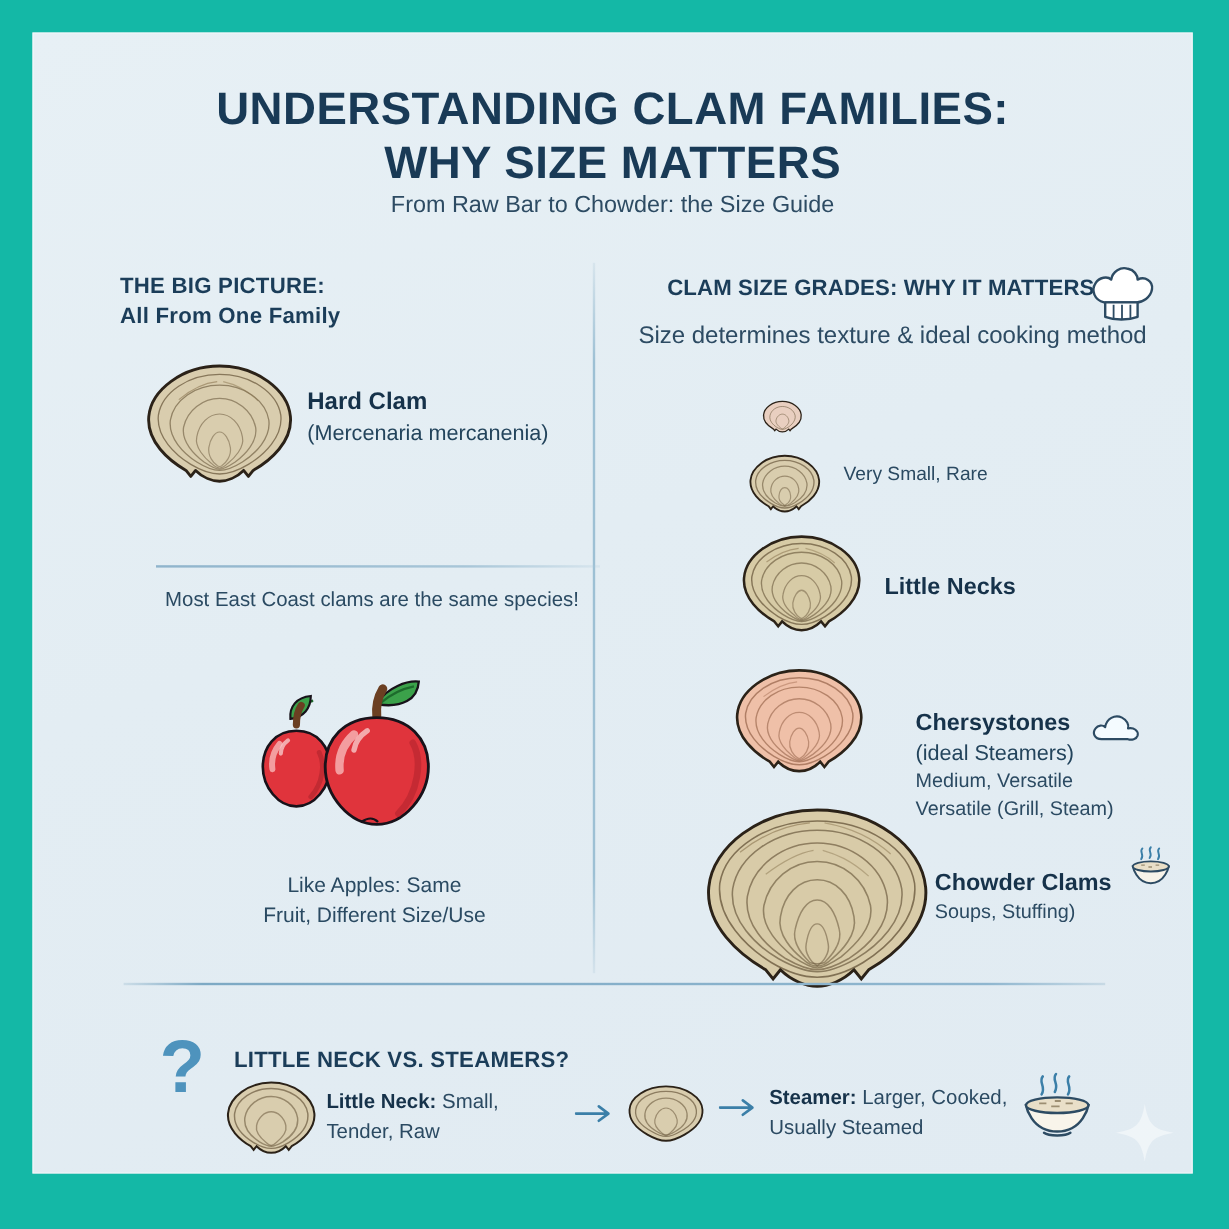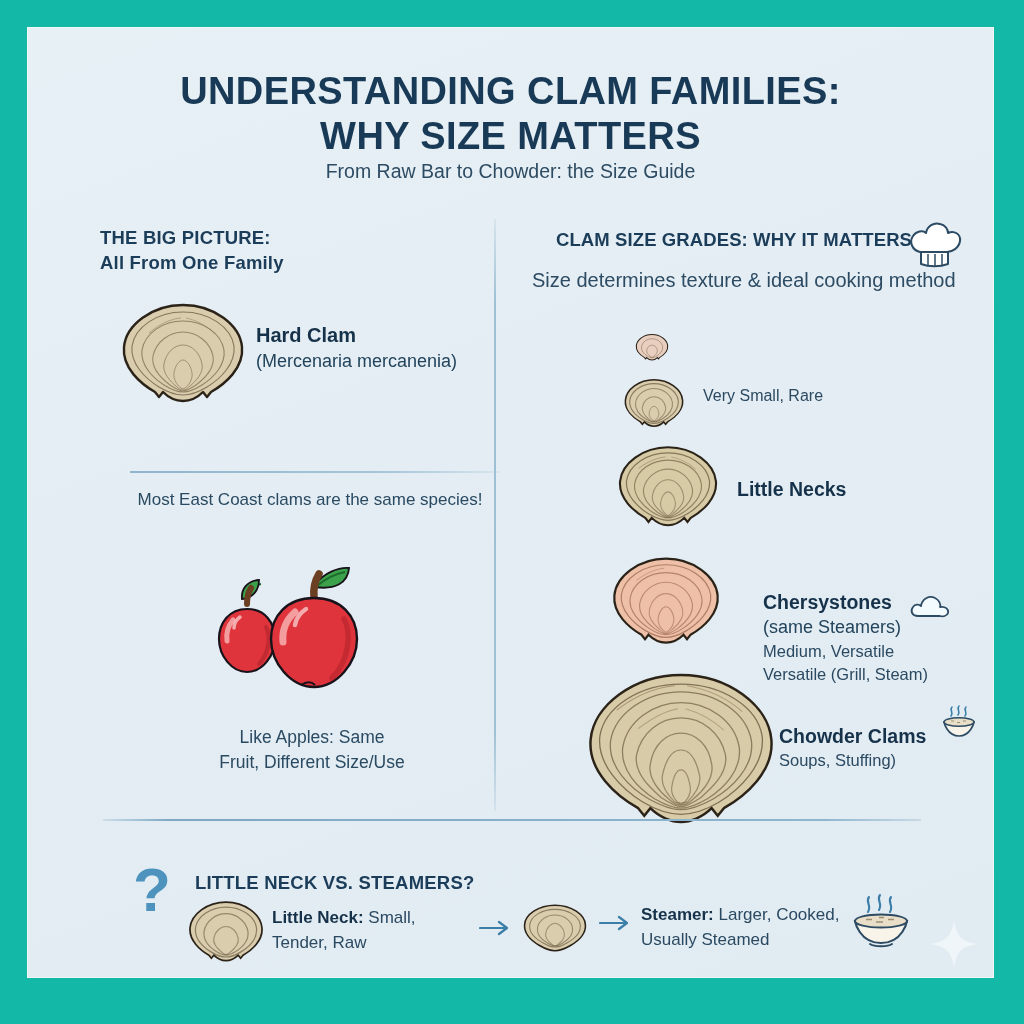--- a/index.html
+++ b/index.html
@@ -430,21 +430,21 @@
         <path d="M13 46 C16 27 38 12 64 12 C90 12 112 27 115 46 C117 64 101 79 88 87 C78 93 70 95 64 95 C58 95 50 93 40 87 C27 79 11 64 13 46 Z" fill="none" stroke="#8d5a40" stroke-width="1.4" opacity="0.65"></path>
         <path d="M23 50 C26 33 44 21 64 21 C84 21 102 33 105 50 C107 65 94 78 83 85 C75 90 69 92 64 92 C59 92 53 90 45 85 C34 78 21 65 23 50 Z" fill="none" stroke="#8d5a40" stroke-width="1.3" opacity="0.6"></path>
         <path d="M34 56 C37 42 50 32 64 32 C78 32 91 42 94 56 C96 68 85 79 77 85 C71 89 67 91 64 91 C61 91 57 89 51 85 C43 79 32 68 34 56 Z" fill="none" stroke="#8d5a40" stroke-width="1.3" opacity="0.55"></path>
         <path d="M45 64 C47 53 55 45 64 45 C73 45 81 53 83 64 C85 73 76 82 71 86 C68 89 66 90 64 90 C62 90 60 89 57 86 C52 82 43 73 45 64 Z" fill="none" stroke="#8d5a40" stroke-width="1.2" opacity="0.5"></path>
         <path d="M55 73 C56 66 60 60 64 60 C68 60 72 66 73 73 C74 80 69 86 66 88 C65 89 63 89 62 88 C59 86 54 80 55 73 Z" fill="none" stroke="#8d5a40" stroke-width="1.2" opacity="0.5"></path>
         <path d="M30 30 C42 21 52 17 62 16" fill="none" stroke="#a87055" stroke-width="1.1" opacity="0.5"></path>
       </svg>
     </div>
     <div class="grade-label" style="left:736px; top:531px;margin-top:32px;">
       <div class="grade-name">Chersystones</div>
-      <div class="grade-paren">(same Steamers)</div>
+      <div class="grade-paren">(ideal Steamers)</div>
       <div class="grade-sub2">Medium, Versatile</div>
       <div class="grade-sub2">Versatile (Grill, Steam)</div>
     </div>
     <div class="cloud-icon">
       <svg width="42" height="28" viewBox="0 0 42 28" aria-hidden="true">
         <path d="M9 24 C3 24 1 19 4 15 C6 12 10 12 12 14 C13 7 20 3 26 6 C30 8 32 12 31 15 C36 14 40 17 39 21 C38 24 34 25 31 24 Z" fill="#f4fbff" stroke="#2d4b63" stroke-width="1.8" stroke-linejoin="round"></path>
       </svg>
     </div>
 
     <div class="grade-shell" style="left:556px; top:640px;">

